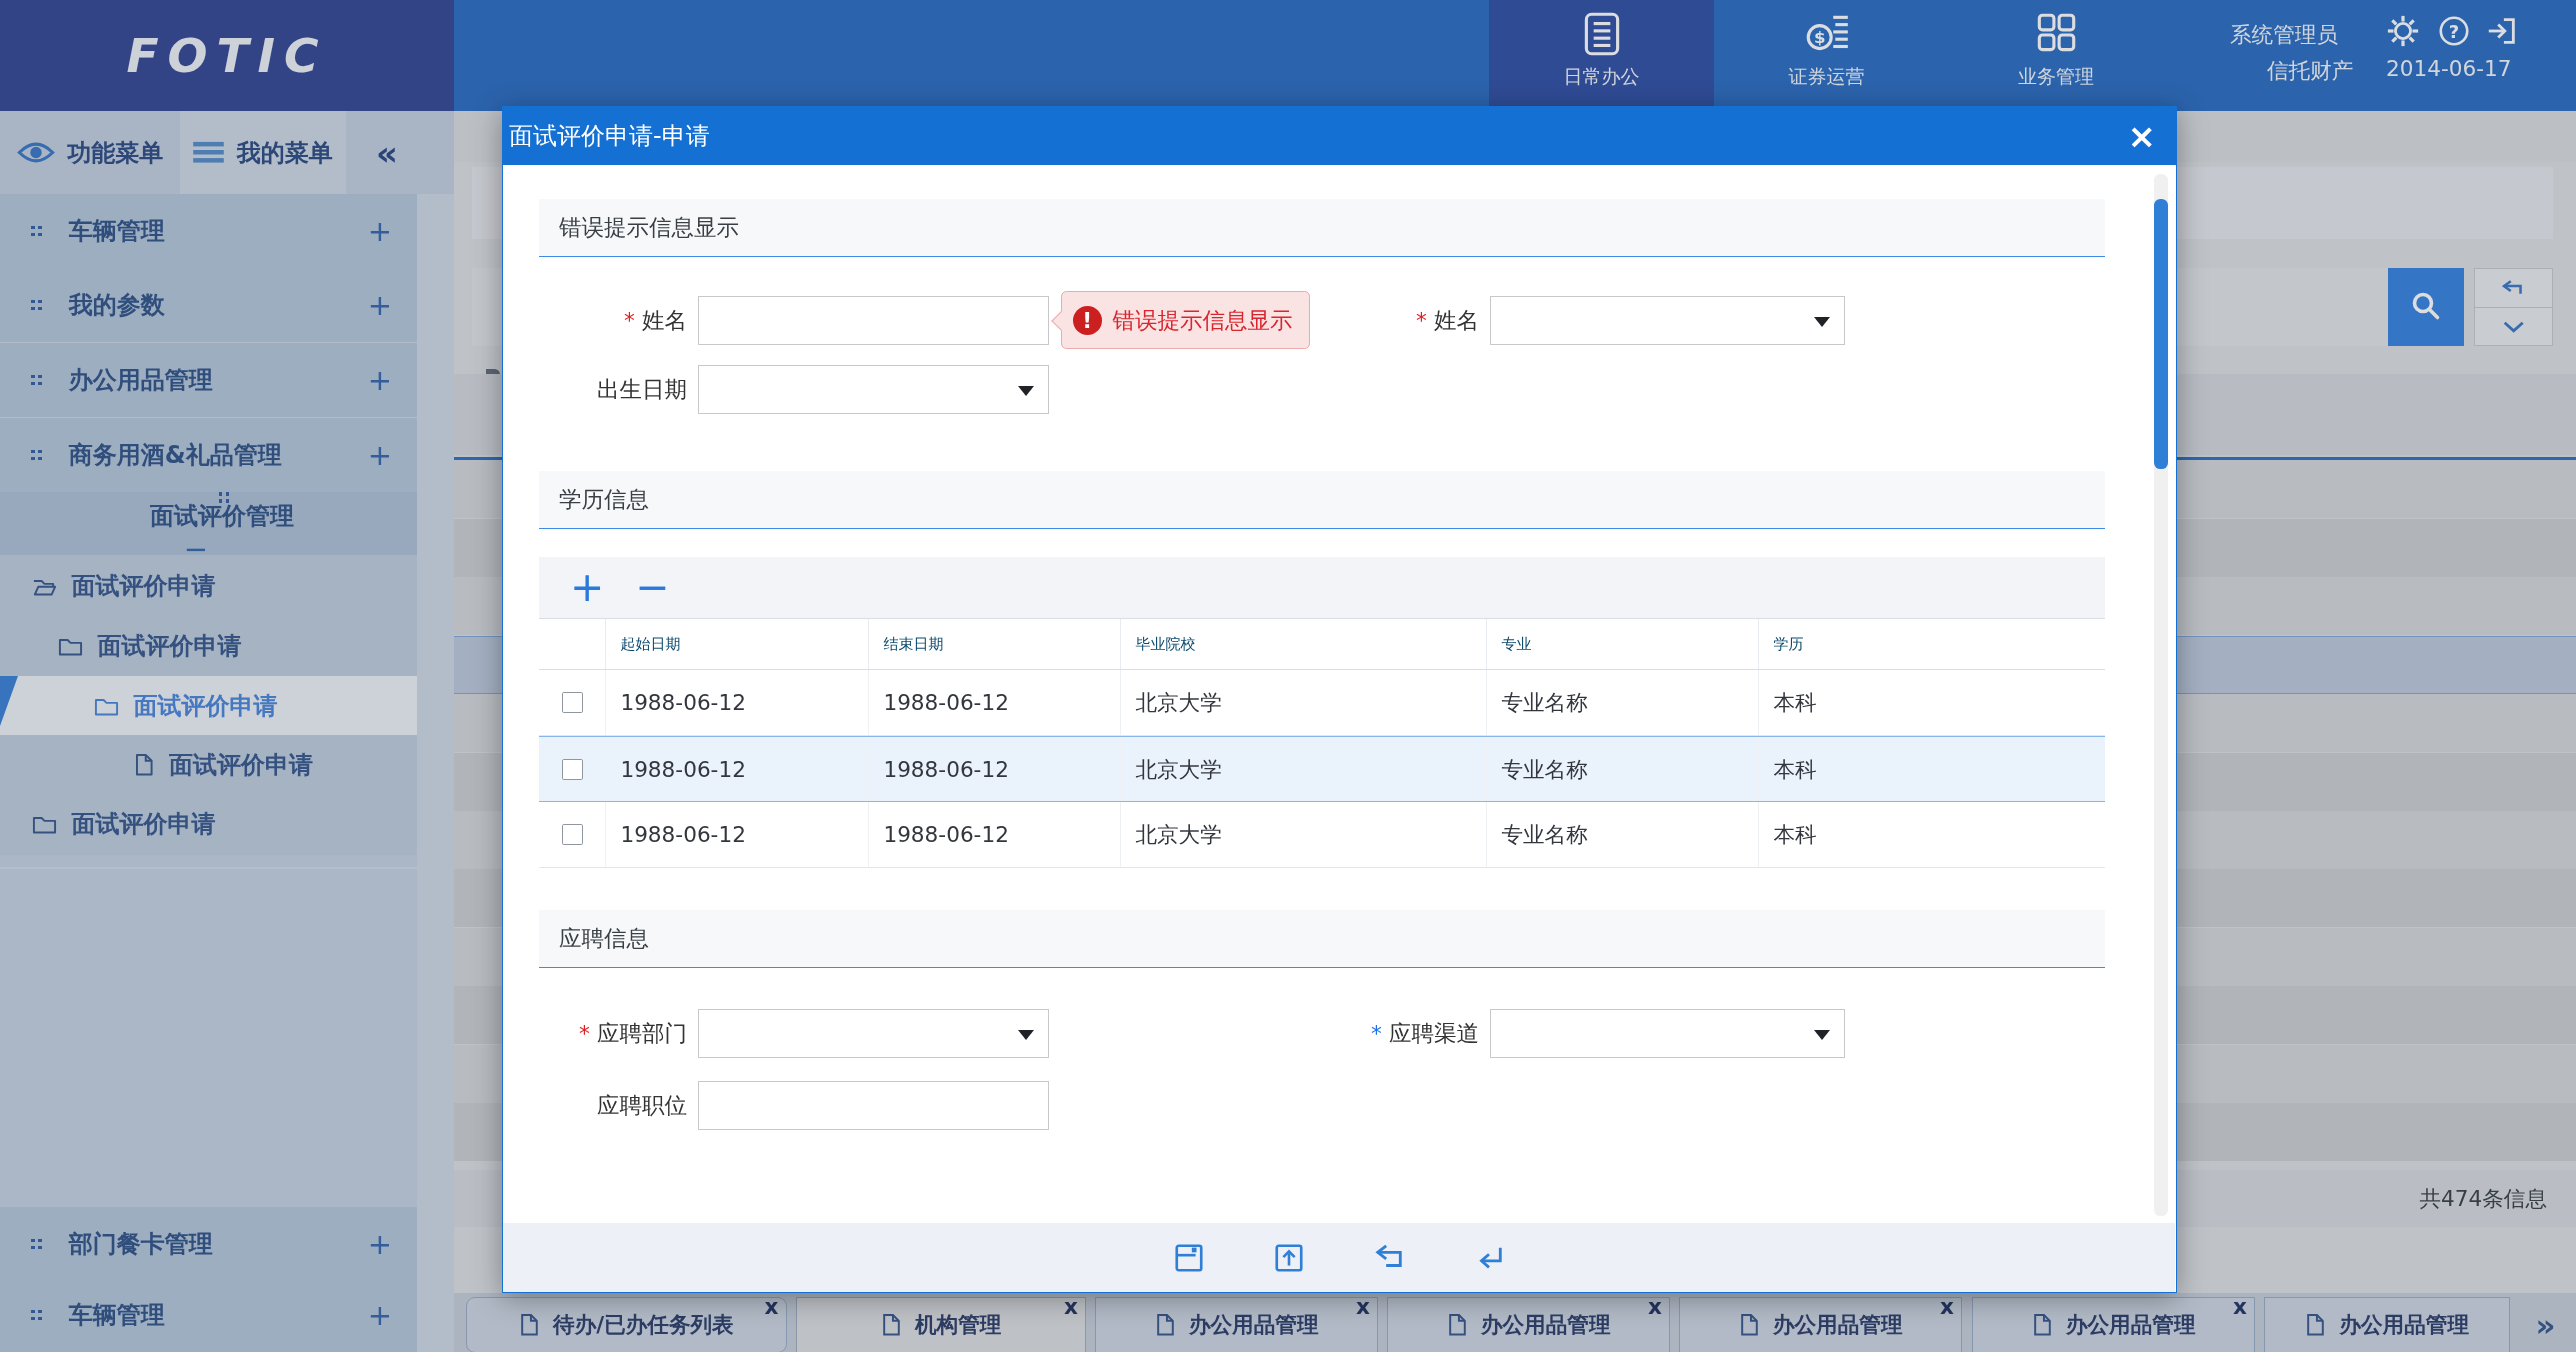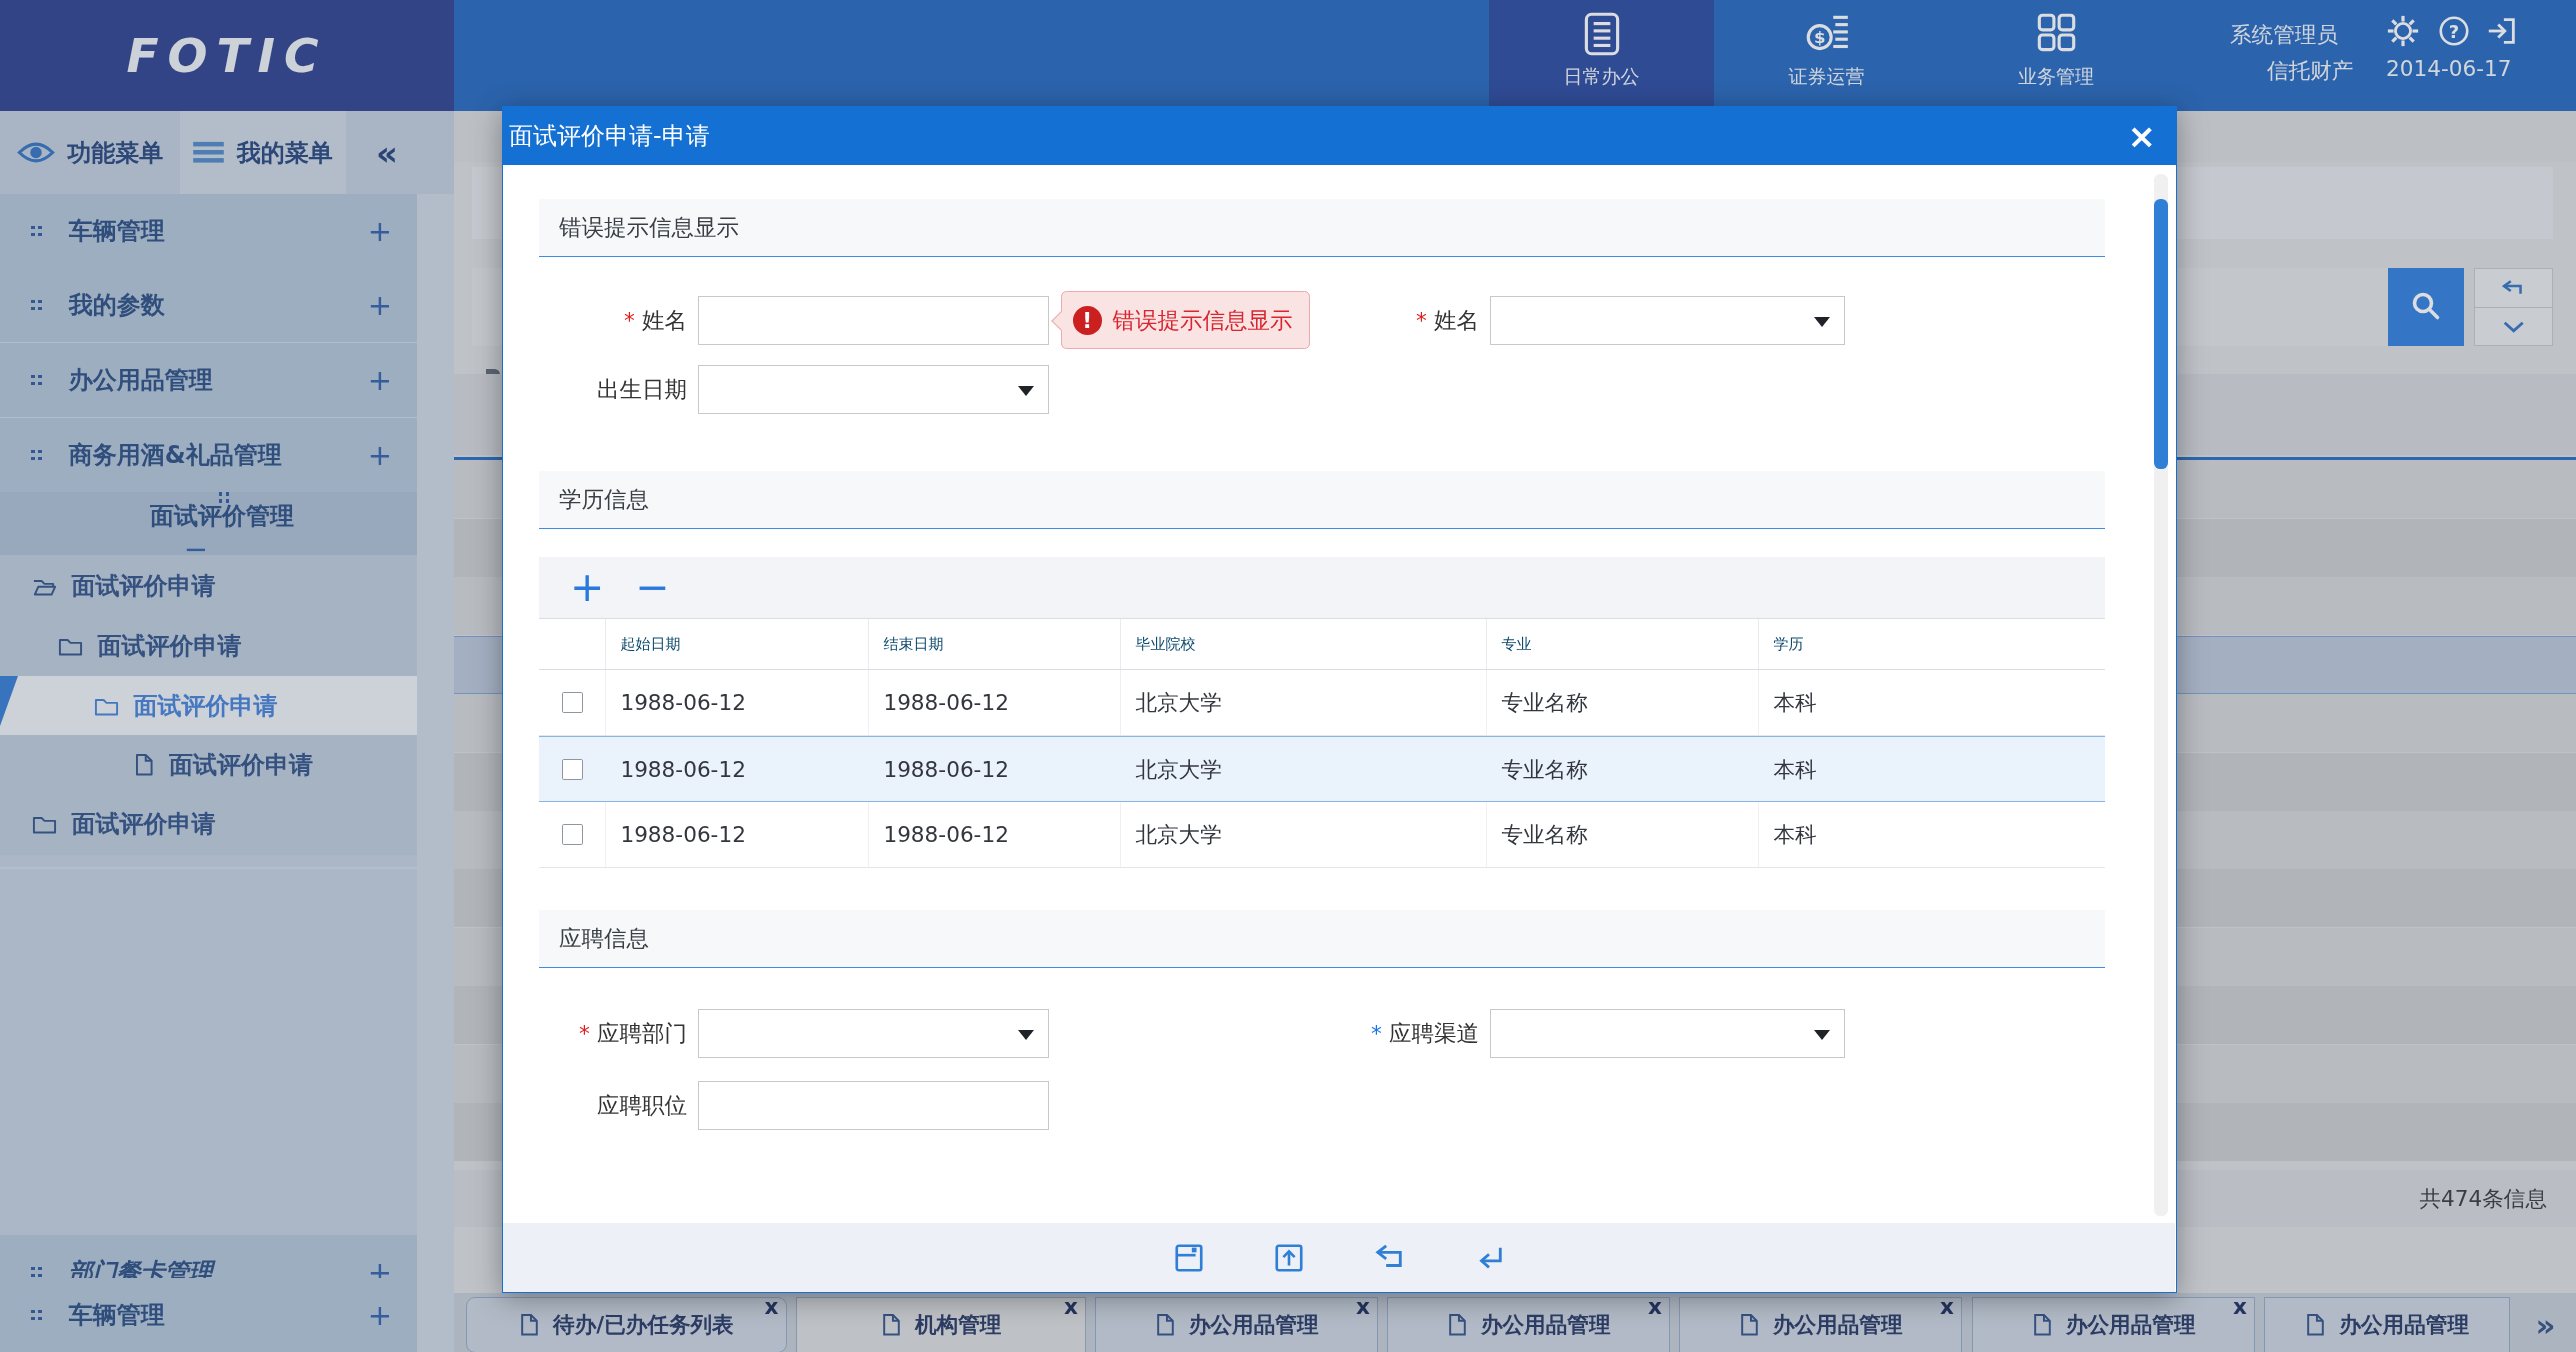--- a/index.html
+++ b/index.html
@@ -308,21 +308,21 @@
       </div>
       <div class="tree-row" style="top:239px;">
         <svg style="margin-left:32px;" width="25" height="21.6" viewBox="0 0 26 22">
           <path d="M2 5 h8 l3 3 h11 v12 h-22 Z" fill="none" stroke="currentColor" stroke-width="2" stroke-linejoin="round"></path>
         </svg>
         <span class="tl">面试评价申请</span>
       </div>
     </div>
     <div class="side-sep"></div>
 
-    <div class="menu-row" style="top:1124px;font-style:italic;">
+    <div class="menu-row" style="top:1096px;">
       <span class="handle">
           <i></i>
           <i></i>
           <i></i>
           <i></i>
         </span>
       <span class="ml">部门餐卡管理</span>
       <span class="tg">+</span>
     </div>
     <div class="menu-row" style="top:1167px;">

